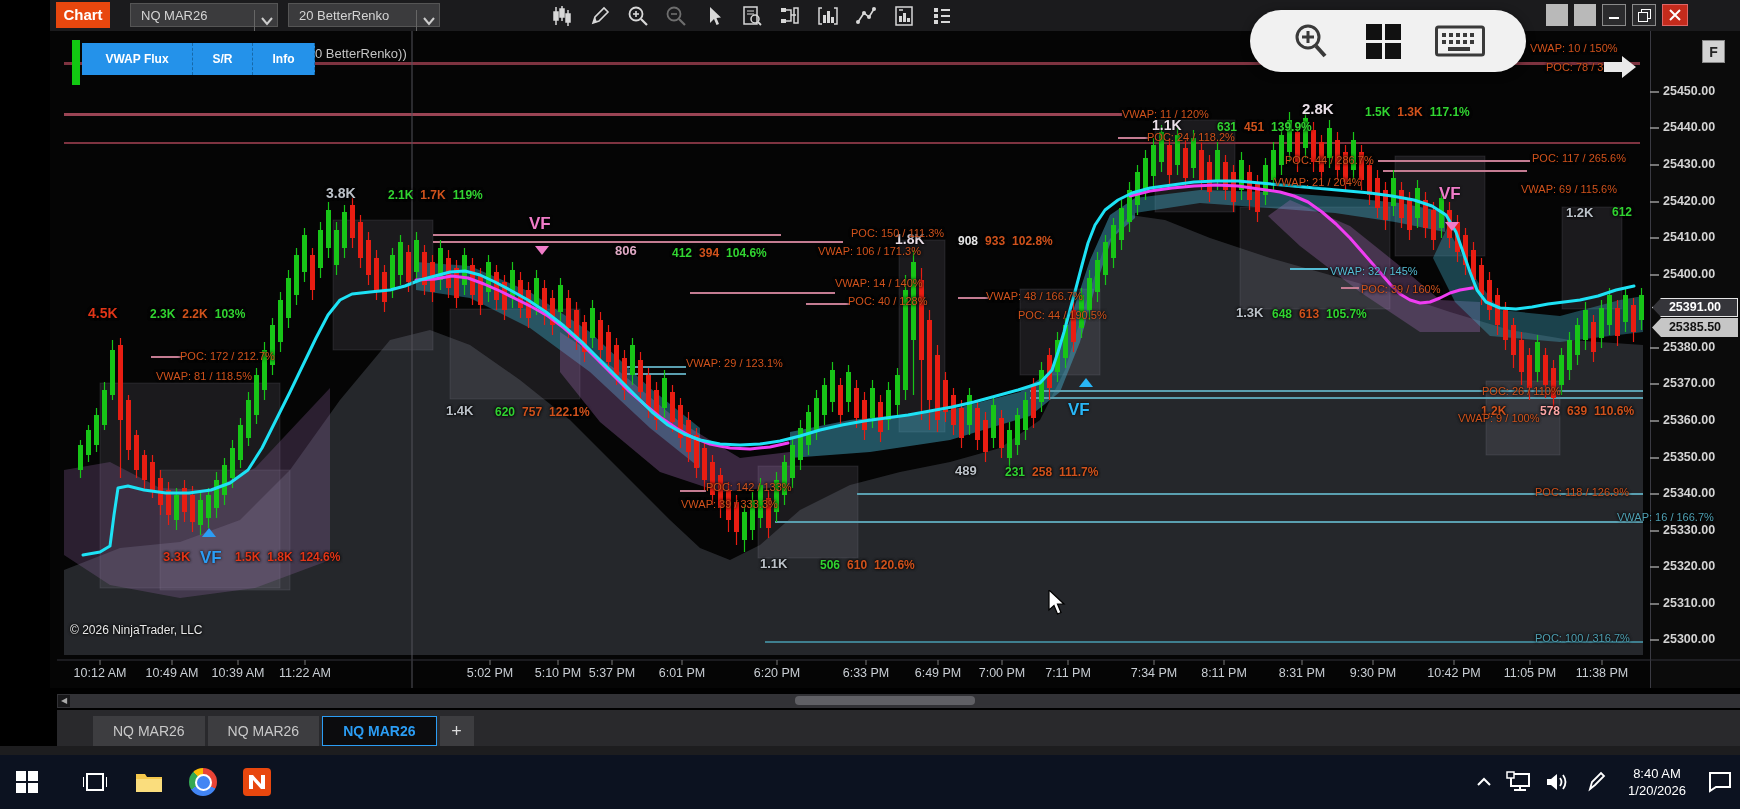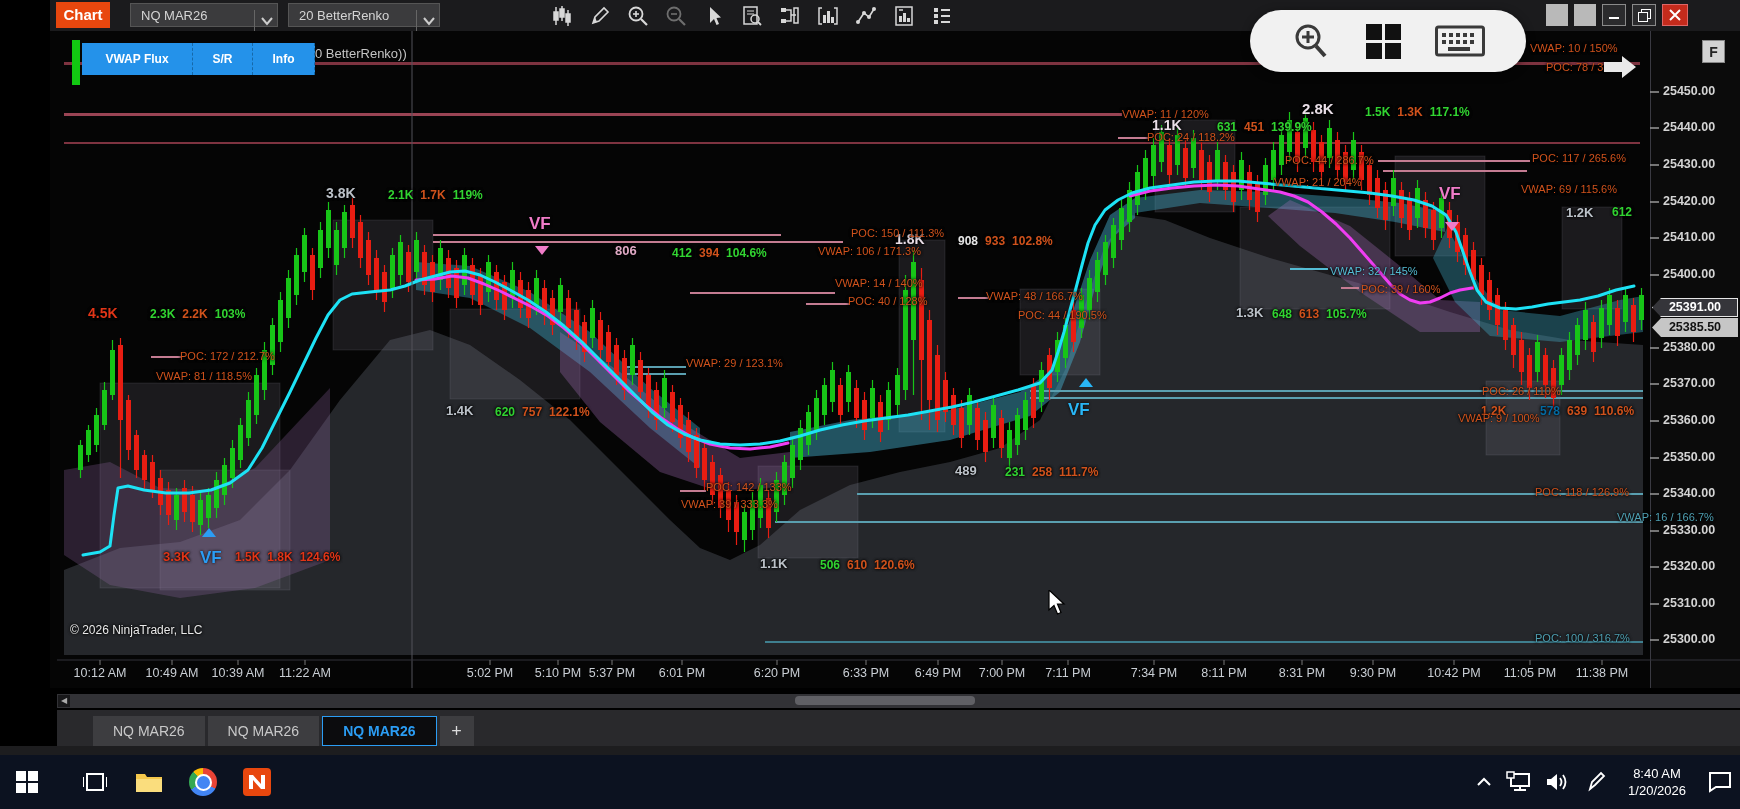--- a/index.html
+++ b/index.html
@@ -703,21 +703,21 @@
       <div class="clabel" style="left: 1005px; top: 465px; font-size: 12px; font-weight: bold;"><span style="color: rgb(49, 212, 49);">231</span><span style="color: rgb(208, 82, 28);">258</span><span style="color: rgb(208, 82, 28);">111.7%</span></div>
       <div class="clabel" style="left: 1236px; top: 305px; font-size: 13px; font-weight: bold;"><span style="color: rgb(188, 194, 201);">1.3K</span></div>
       <div class="clabel" style="left: 1272px; top: 307px; font-size: 12px; font-weight: bold;"><span style="color: rgb(49, 212, 49);">648</span><span style="color: rgb(208, 82, 28);">613</span><span style="color: rgb(49, 212, 49);">105.7%</span></div>
       <div class="clabel" style="left: 1152px; top: 117px; font-size: 14px; font-weight: bold;"><span style="color: rgb(234, 223, 232);">1.1K</span></div>
       <div class="clabel" style="left: 1217px; top: 120px; font-size: 12px; font-weight: bold;"><span style="color: rgb(49, 212, 49);">631</span><span style="color: rgb(208, 82, 28);">451</span><span style="color: rgb(49, 212, 49);">139.9%</span></div>
       <div class="clabel" style="left: 1302px; top: 100px; font-size: 15px; font-weight: bold;"><span style="color: rgb(234, 223, 232);">2.8K</span></div>
       <div class="clabel" style="left: 1365px; top: 105px; font-size: 12px; font-weight: bold;"><span style="color: rgb(49, 212, 49);">1.5K</span><span style="color: rgb(208, 82, 28);">1.3K</span><span style="color: rgb(49, 212, 49);">117.1%</span></div>
       <div class="clabel" style="left: 1566px; top: 205px; font-size: 13px; font-weight: bold;"><span style="color: rgb(188, 194, 201);">1.2K</span></div>
       <div class="clabel" style="left: 1612px; top: 205px; font-size: 12px; font-weight: bold;"><span style="color: rgb(49, 212, 49);">612</span></div>
       <div class="clabel" style="left: 1481px; top: 404px; font-size: 12px; font-weight: bold;"><span style="color: rgb(208, 82, 28);">1.2K</span></div>
-      <div class="clabel" style="left: 1540px; top: 404px; font-size: 12px; font-weight: bold;"><span style="color: #0369a1;">578</span><span style="color: rgb(208, 82, 28);">639</span><span style="color: rgb(208, 82, 28);">110.6%</span></div>
+      <div class="clabel" style="left: 1540px; top: 404px; font-size: 12px; font-weight: bold;"><span style="color: #fca5a5;">578</span><span style="color: rgb(208, 82, 28);">639</span><span style="color: rgb(208, 82, 28);">110.6%</span></div>
       <div class="clabel" style="left: 180px; top: 350px; font-size: 11px;"><span style="color: rgb(208, 82, 28);">POC: 172 / 212.7%</span></div>
       <div class="clabel" style="left: 156px; top: 370px; font-size: 11px;"><span style="color: rgb(208, 82, 28);">VWAP: 81 / 118.5%</span></div>
       <div class="clabel" style="left: 851px; top: 227px; font-size: 11px;"><span style="color: rgb(208, 82, 28);">POC: 150 / 111.3%</span></div>
       <div class="clabel" style="left: 818px; top: 245px; font-size: 11px;"><span style="color: rgb(208, 82, 28);">VWAP: 106 / 171.3%</span></div>
       <div class="clabel" style="left: 835px; top: 277px; font-size: 11px;"><span style="color: rgb(208, 82, 28);">VWAP: 14 / 140%</span></div>
       <div class="clabel" style="left: 848px; top: 295px; font-size: 11px;"><span style="color: rgb(208, 82, 28);">POC: 40 / 128%</span></div>
       <div class="clabel" style="left: 986px; top: 290px; font-size: 11px;"><span style="color: rgb(208, 82, 28);">VWAP: 48 / 166.7%</span></div>
       <div class="clabel" style="left: 1018px; top: 309px; font-size: 11px;"><span style="color: rgb(208, 82, 28);">POC: 44 / 190.5%</span></div>
       <div class="clabel" style="left: 686px; top: 357px; font-size: 11px;"><span style="color: rgb(208, 82, 28);">VWAP: 29 / 123.1%</span></div>
       <div class="clabel" style="left: 706px; top: 481px; font-size: 11px;"><span style="color: rgb(208, 82, 28);">POC: 142 / 133%</span></div>

